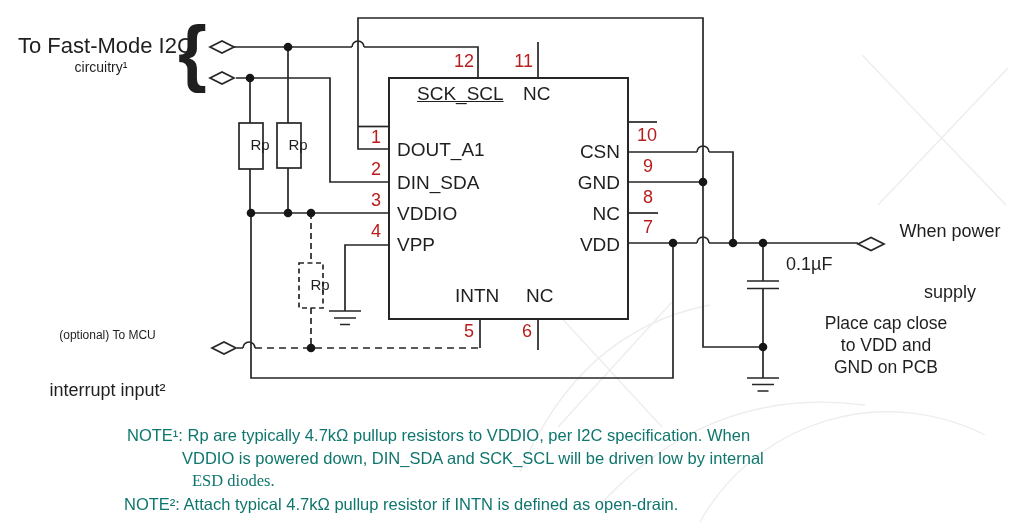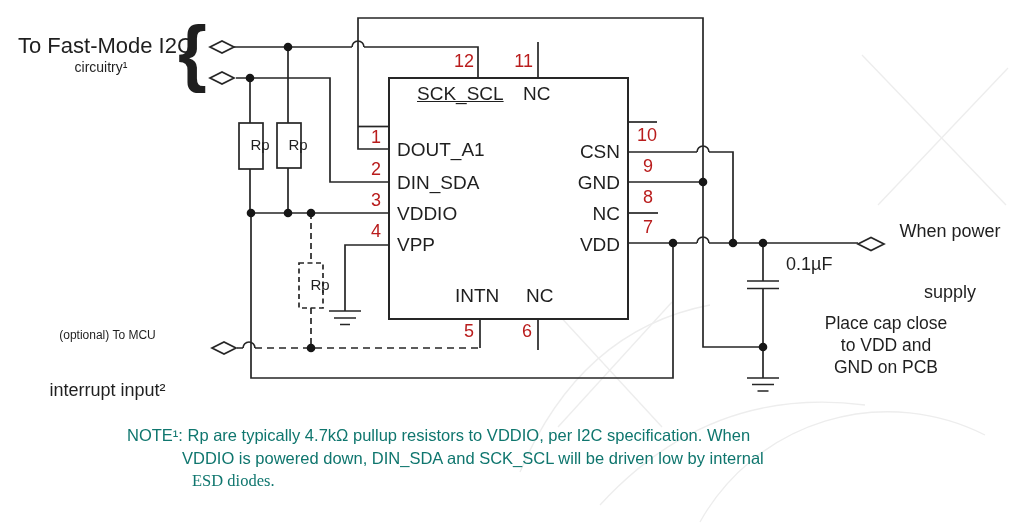--- a/index.html
+++ b/index.html
@@ -137,14 +137,15 @@
   <div class="ann" style="left:786px;top:253px;">0.1µF</div>
   <div class="ann ctr" style="left:880px;top:220px;width:140px;">When power</div>
   <div class="ann ctr" style="left:880px;top:245px;width:140px;margin-top:36px;">supply</div>
   <div class="ann ctr" style="left:808px;top:334px;width:156px;font-size:17.5px;">to VDD and</div>
   <div class="ann ctr" style="left:808px;top:312px;width:156px;font-size:17.5px;">Place cap close</div>
   <div class="ann ctr" style="left:808px;top:356px;width:156px;font-size:17.5px;">GND on PCB</div>
 
   <div class="note" style="left:127px;top:425px;">NOTE¹: Rp are typically 4.7kΩ pullup resistors to VDDIO, per I2C specification. When</div>
   <div class="note" style="left:182px;top:448px;">VDDIO is powered down, DIN_SDA and SCK_SCL will be driven low by internal</div>
   <div class="note" style="left:192px;top:471px;font-family:Liberation Serif, serif;">ESD diodes.</div>
+  <div class="note" style="left:124px;top:494px;">NOTE²: Attach typical 4.7kΩ pullup resistor if INTN is defined as open-drain.</div>
 
 </div>
 
 </body></html>

